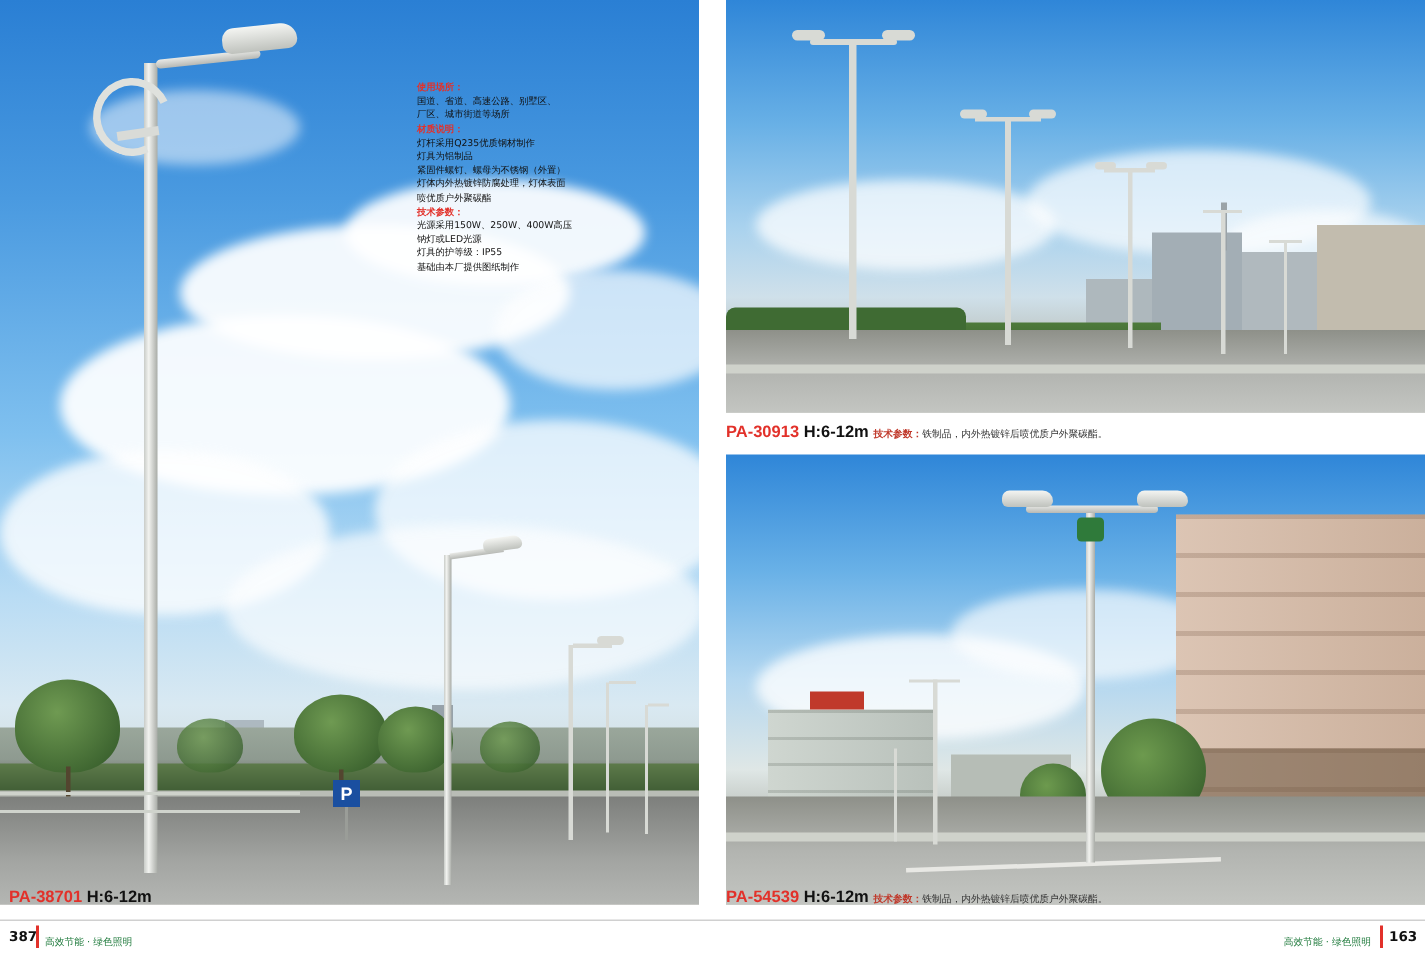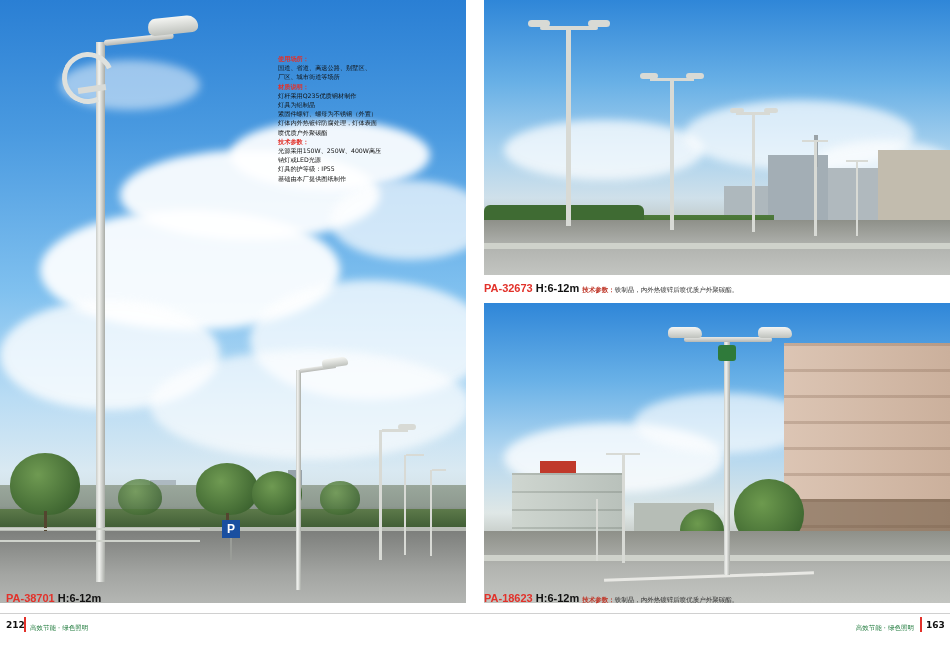--- a/index.html
+++ b/index.html
@@ -173,21 +173,21 @@
     <div class="mini-lamp" style="left:246px;top:108px;width:14px;height:5px;border-radius:3px;"></div>
     <div class="mini-lamp" style="left:280px;top:108px;width:14px;height:5px;border-radius:3px;"></div>
 
     <div class="mini-lamp" style="left:330px;top:140px;width:3px;height:96px;"></div>
     <div class="mini-lamp" style="left:318px;top:140px;width:26px;height:2px;"></div>
     <div class="mini-lamp" style="left:372px;top:160px;width:2px;height:76px;"></div>
     <div class="mini-lamp" style="left:362px;top:160px;width:22px;height:2px;"></div>
   </div>
 
   <div class="cap" style="left:484px;top:282px;">
-    <span>PA-32673</span>
+    <span>PA-30913</span>
     <span class="h">H:6-12m</span>
     <span class="small"><b>技术参数：</b><span>铁制品，内外热镀锌后喷优质户外聚碳酯。</span></span>
   </div>
 
   <div class="rphoto r2">
     <div class="cloud" style="left:20px;top:120px;width:220px;height:70px;opacity:.85;"></div>
     <div class="cloud" style="left:150px;top:90px;width:180px;height:60px;opacity:.7;"></div>
 
     <div style="position:absolute;left:300px;top:40px;width:166px;height:218px;background:linear-gradient(90deg,#dcc5b4,#cbb09c);"></div>
     <div style="position:absolute;left:300px;top:40px;width:166px;height:218px;background:repeating-linear-gradient(180deg,rgba(120,90,70,.25) 0 3px,transparent 3px 26px);"></div>
@@ -210,34 +210,34 @@
     <div class="head" style="left:184px;top:24px;width:34px;height:11px;"></div>
     <div class="head" style="left:274px;top:24px;width:34px;height:11px;"></div>
     <div style="position:absolute;left:234px;top:42px;width:18px;height:16px;background:#2f7a3a;border-radius:3px;"></div>
 
     <div class="mini-lamp" style="left:138px;top:150px;width:3px;height:110px;"></div>
     <div class="mini-lamp" style="left:122px;top:150px;width:34px;height:2px;"></div>
     <div class="mini-lamp" style="left:112px;top:196px;width:2px;height:62px;"></div>
   </div>
 
   <div class="cap" style="left:484px;top:592px;">
-    <span>PA-18623</span>
+    <span>PA-54539</span>
     <span class="h">H:6-12m</span>
     <span class="small"><b>技术参数：</b><span>铁制品，内外热镀锌后喷优质户外聚碳酯。</span></span>
   </div>
 
   <div class="cap" style="left:6px;top:592px;">
     <span>PA-38701</span>
     <span class="h">H:6-12m</span>
   </div>
 
   <div class="gutter"></div>
   <div class="footer-line"></div>
 
-  <div class="pgnum" style="left:6px;top:620px;">212</div>
+  <div class="pgnum" style="left:6px;top:620px;">387</div>
   <div class="redbar" style="left:24px;top:617px;"></div>
   <div class="pgtxt" style="left:30px;top:624px;">高效节能 · 绿色照明</div>
 
   <div class="pgtxt" style="right:36px;top:624px;position:absolute;">高效节能 · 绿色照明</div>
   <div class="redbar" style="left:920px;top:617px;"></div>
   <div class="pgnum" style="left:926px;top:620px;">163</div>
 
 </div>
 
 </body></html>

